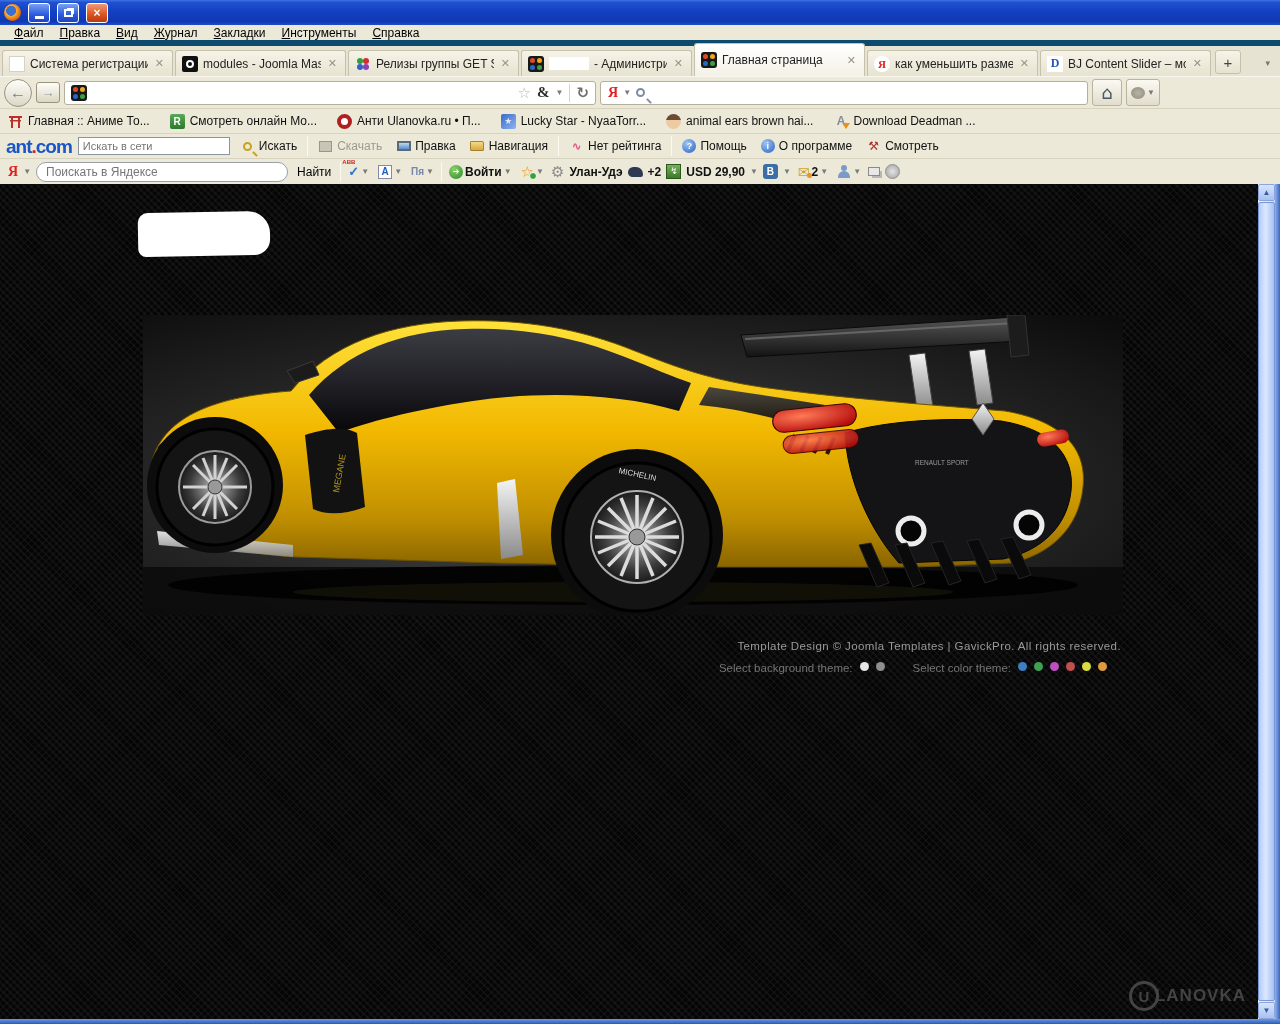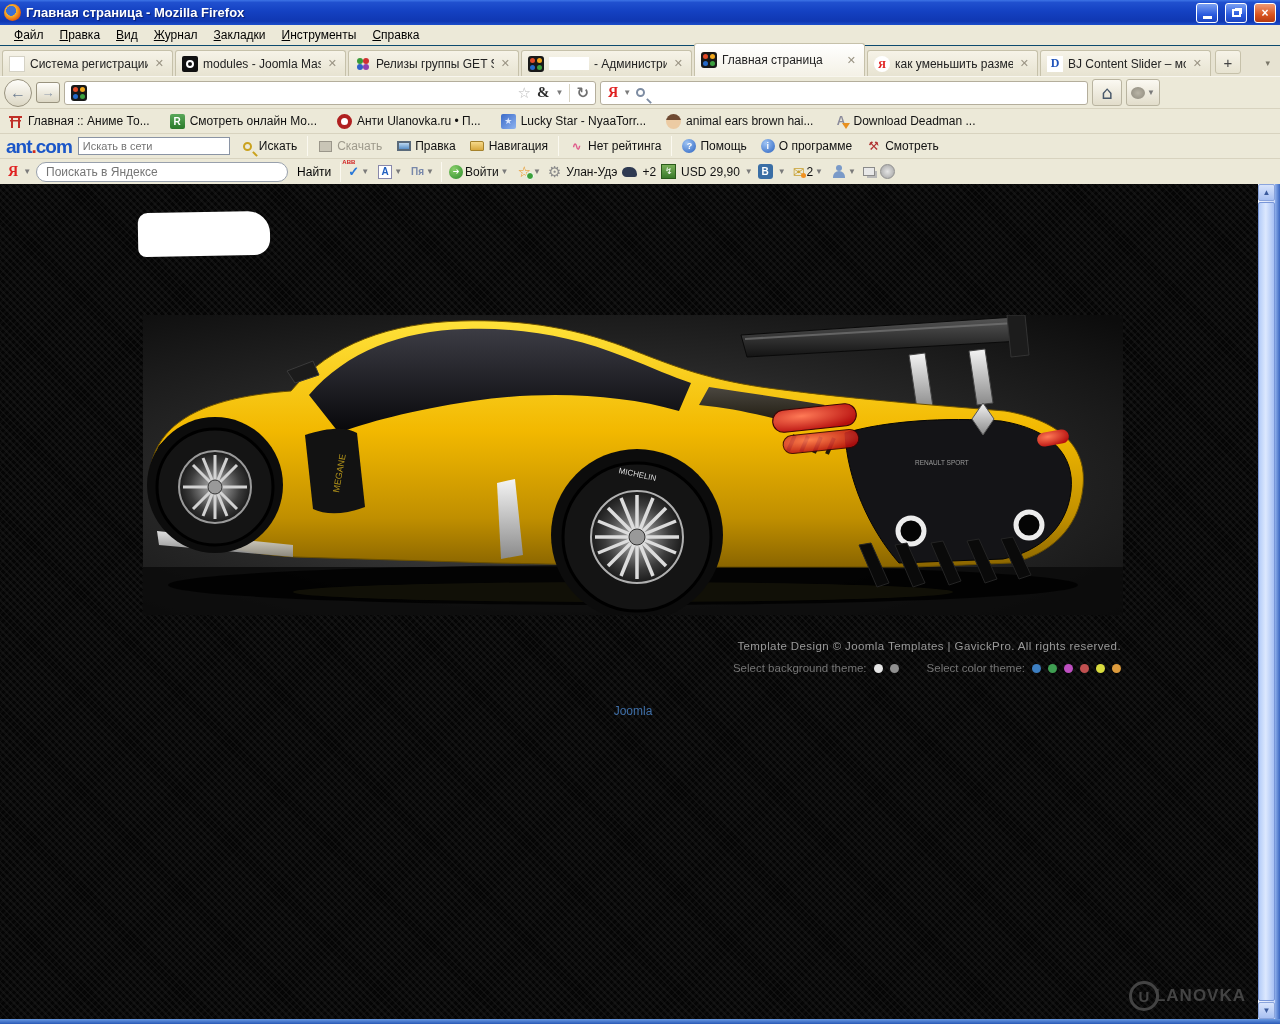--- a/index.html
+++ b/index.html
@@ -14,21 +14,21 @@
   .ff-icon { width:17px; height:17px; border-radius:50%;
     background:radial-gradient(circle at 42% 40%, #3b6fd4 0 34%, #f8b32c 36%, #e2590a 72%, #9c3a05 100%); }
   .wbtn { width:22px; height:20px; border-radius:3px; border:1px solid #fff; margin-left:2px;
     display:grid; place-items:center; color:#fff; font-weight:bold; font-size:12px; }
   .wbtn.min, .wbtn.restore { background:linear-gradient(#7aa0f2,#2a5ade 60%,#1c44c0); }
   .wbtn.close { background:linear-gradient(#f09a74,#d9531e 60%,#b63a10); }
   .wbtn.min i { width:9px; height:3px; background:#fff; margin-top:9px; }
   .wbtn.restore i { width:9px; height:8px; border:2px solid #fff; box-shadow:2px -2px 0 -1px #fff; }
 
   .menubar { position:absolute; top:25px; left:0; right:0; height:21px; background:#ece9d8;
-    display:flex; align-items:center; padding-left:6px; border-bottom:1px solid #0c4a6e; }
+    display:flex; align-items:center; padding-left:6px; border-bottom:6px solid #0c4a6e; }
   .menu-item { padding:2px 8px; font-size:12px; color:#000; }
   .menu-item::first-letter { text-decoration:underline; }
 
   
   .tabstrip { position:absolute; top:46px; left:0; right:0; height:30px; background:#e7e3d2;
     display:flex; align-items:flex-end; padding-left:2px; }
   .tab { width:171px; height:26px; display:flex; align-items:center; gap:5px; padding:0 6px;
     background:linear-gradient(#f6f3e8,#e7e3d1); border:1px solid #c6c1aa; border-bottom:none;
     border-radius:3px 3px 0 0; margin-right:2px; font-size:12px; color:#222; }
   .tab.active { background:linear-gradient(#ffffff,#f4f1e6); height:33px; }
@@ -136,40 +136,40 @@
   .ic-usd::after { content:"↯"; color:#fff; font-size:9px; position:absolute; left:3px; top:1px; font-family:"DejaVu Sans",sans-serif; }
   .ic-vk { width:15px; height:15px; background:#3a6ea5; border-radius:3px; color:#fff; font-weight:bold;
     font-size:10px; display:grid; place-items:center; }
   .ic-mail { color:#c8a030; font-size:14px; font-family:"DejaVu Sans",sans-serif; position:relative; }
   .ic-mail::after { content:""; position:absolute; right:-2px; bottom:2px; width:5px; height:5px; border-radius:50%; background:#f09020; }
   .ic-person { width:14px; height:14px; position:relative; }
   .ic-person::before { content:""; position:absolute; left:4px; top:0; width:6px; height:6px; border-radius:50%; background:#7a9ac8; }
   .ic-person::after { content:""; position:absolute; left:1px; top:6px; width:12px; height:7px; border-radius:6px 6px 0 0; background:#7a9ac8; }
   .ic-windows { width:12px; height:9px; border:1px solid #8a8a8a; background:#e8e8e8; box-shadow:3px 3px 0 -1px #b8b8b8; }
   .ic-circle { width:15px; height:15px; border-radius:50%; background:radial-gradient(#e4e4e4,#a0a0a0); border:1px solid #909090; }
-  .ya-label { font-size:12px; color:#111; }
+  .ya-label { font-size:12px; color:#111;font-weight:bold; }
 
   
   .page { position:absolute; top:184px; left:0; right:22px; bottom:5px; background:#050505;
     background-image:repeating-linear-gradient(45deg, rgba(42,42,42,.30) 0 2px, transparent 2px 5px),
                      repeating-linear-gradient(-45deg, rgba(28,28,28,.30) 0 2px, transparent 2px 5px); }
   .container { position:absolute; left:143px; top:0; width:980px; height:100%; }
   .site-logo { position:absolute; left:-5px; top:28px; width:132px; height:44px; background:#fff;
     border-radius:10px 22px 16px 8px; transform:rotate(-1deg); }
   .mainnav { position:absolute; left:0; top:93px; width:980px; height:34px;
     background:linear-gradient(#242424,#050505); border-radius:5px 5px 0 0; border-bottom:1px solid #000;
     display:flex; align-items:center; padding-left:10px; }
   .nav-item { padding:6px 15px; font-size:13px; color:#cfcfcf; }
   .nav-item.active { background:#000; border-radius:13px; color:#fff;
     box-shadow:inset 0 2px 5px #000, 0 0 0 1px #161616; margin-right:4px; }
   .register-btn { margin-left:auto; margin-right:14px; background:#070707; border:1px solid #232323;
     border-radius:4px; color:#ececec; padding:5px 17px; font-size:13px; }
   .hero { position:absolute; left:0; top:131px; width:980px; height:300px; }
   .copyright { position:absolute; right:2px; top:456px; color:#9a9a9a; font-size:11.5px; letter-spacing:.4px; }
-  .themes { position:absolute; right:2px; top:478px; display:flex; align-items:center; gap:7px;
+  .themes { position:absolute; right:16px; top:478px; display:flex; gap:7px;
     color:#757575; font-size:11.5px; }
   .dot { width:9px; height:9px; border-radius:50%; flex:none; }
   .themes .gap { width:14px; }
   .joomla-link { position:absolute; left:0; width:100%; top:520px; text-align:center;
     color:#3f6fa8; font-size:12px; }
   .watermark { position:absolute; right:12px; bottom:8px; display:flex; align-items:center;
     color:#4a4a4a; opacity:.9; }
   .wm-circle { width:30px; height:30px; border:3px solid #4a4a4a; border-radius:50%;
     display:grid; place-items:center; font-weight:bold; font-size:15px; }
   .wm-text { font-weight:bold; font-size:17px; letter-spacing:1px; margin-left:-4px; }
@@ -185,21 +185,20 @@
   .border-right { position:absolute; right:0; top:184px; bottom:0; width:5px;
     background:linear-gradient(90deg,#8fb0ec,#3a66c0); }
   .border-bottom { position:absolute; left:0; right:0; bottom:0; height:5px;
     background:linear-gradient(#6a9ae0,#2a5ab8); }
 </style>
 </head>
 <body>
 
 <div class="titlebar">
   <div class="ff-icon"></div>
-  <div class="title">Главная страница - Mozilla Firefox</div>
   <div class="wbtn min">
       <i></i>
     </div>
   <div class="wbtn restore">
       <i></i>
     </div>
   <div class="wbtn close">×</div>
 </div>
 
 <div class="menubar">
@@ -574,21 +573,20 @@
       <span class="gap"></span>
       <span>Select color theme:</span>
       <span class="dot" style="background: rgb(61, 127, 194);"></span>
       <span class="dot" style="background: rgb(63, 158, 82);"></span>
       <span class="dot" style="background: rgb(189, 79, 192);"></span>
       <span class="dot" style="background: rgb(192, 80, 80);"></span>
       <span class="dot" style="background: rgb(217, 220, 62);"></span>
       <span class="dot" style="background: rgb(221, 155, 61);"></span>
     </div>
 
-    <div class="joomla-link">Joomla</div>
   </div>
 
   <div class="watermark">
     <div class="wm-circle">U</div>
     <span class="wm-text">LANOVKA</span>
   </div>
 </div>
 
 <div class="border-right"></div>
 <div class="scrollbar">

